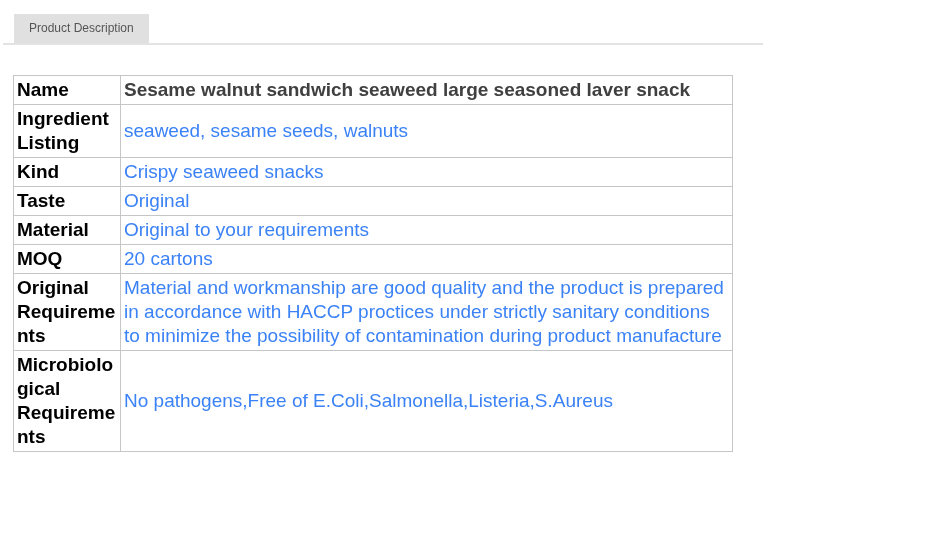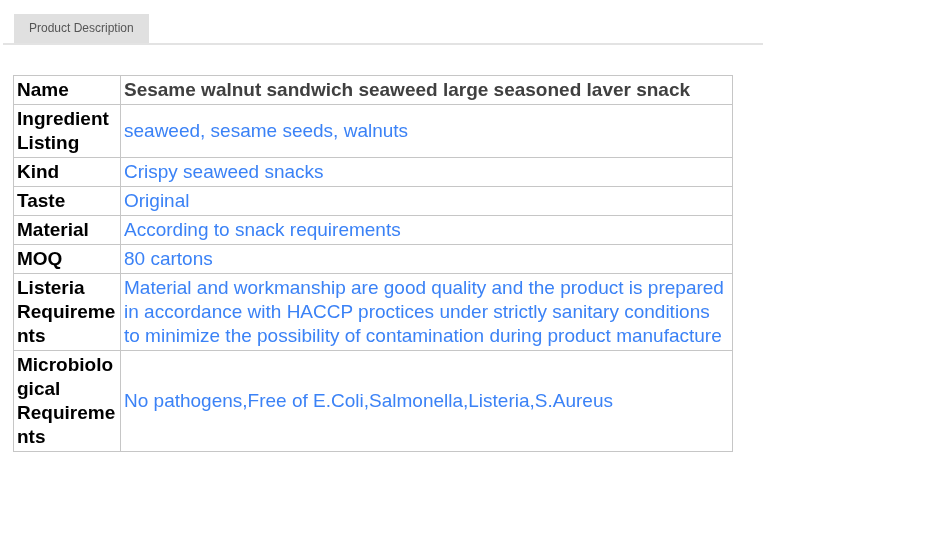--- a/index.html
+++ b/index.html
@@ -82,28 +82,28 @@
       <tr>
         <td class="label">Kind</td>
         <td class="value">Crispy seaweed snacks</td>
       </tr>
       <tr>
         <td class="label">Taste</td>
         <td class="value">Original</td>
       </tr>
       <tr>
         <td class="label">Material</td>
-        <td class="value">According to snack requirements</td>
+        <td class="value">Original to your requirements</td>
       </tr>
       <tr>
         <td class="label">MOQ</td>
-        <td class="value">80 cartons</td>
+        <td class="value">20 cartons</td>
       </tr>
       <tr>
-        <td class="label">Listeria Requirements</td>
+        <td class="label">Original Requirements</td>
         <td class="value">Material and workmanship are good quality and the product is prepared in accordance with HACCP proctices under strictly sanitary conditions to minimize the possibility of contamination during product manufacture</td>
       </tr>
       <tr>
         <td class="label">Microbiological Requirements</td>
         <td class="value">No pathogens,Free of E.Coli,Salmonella,Listeria,S.Aureus</td>
       </tr>
     </tbody>
   </table>
 
 </div>

